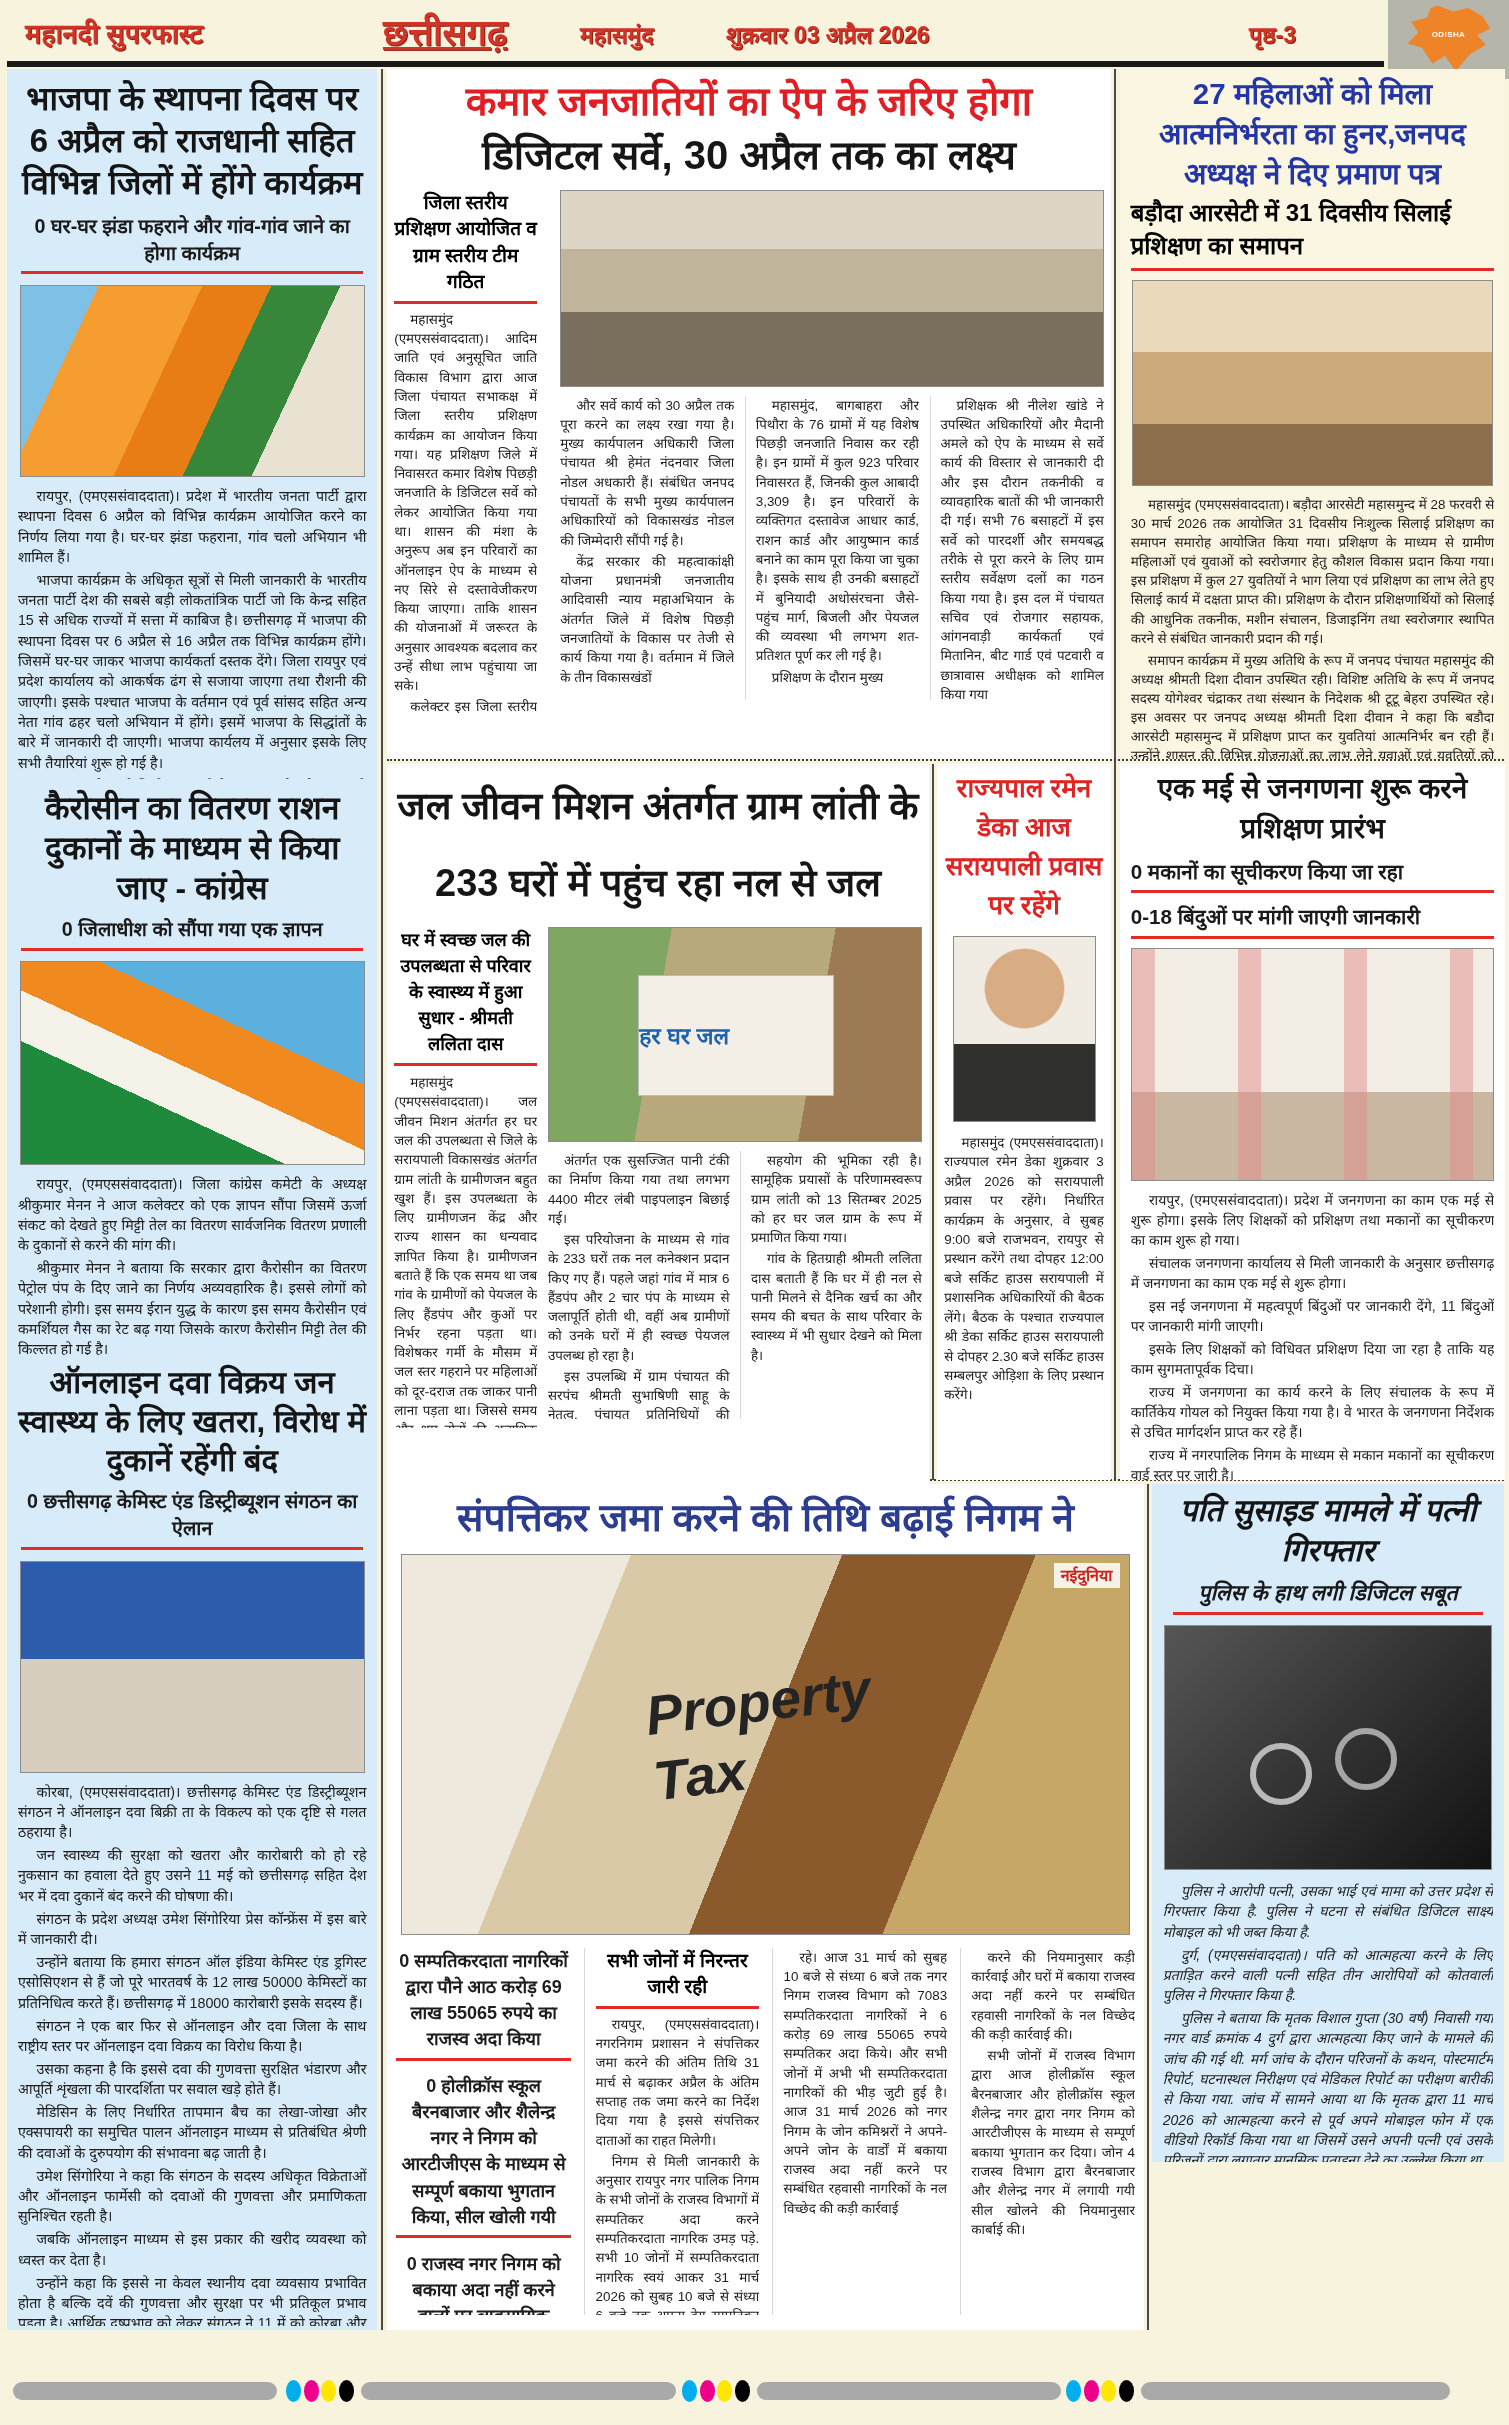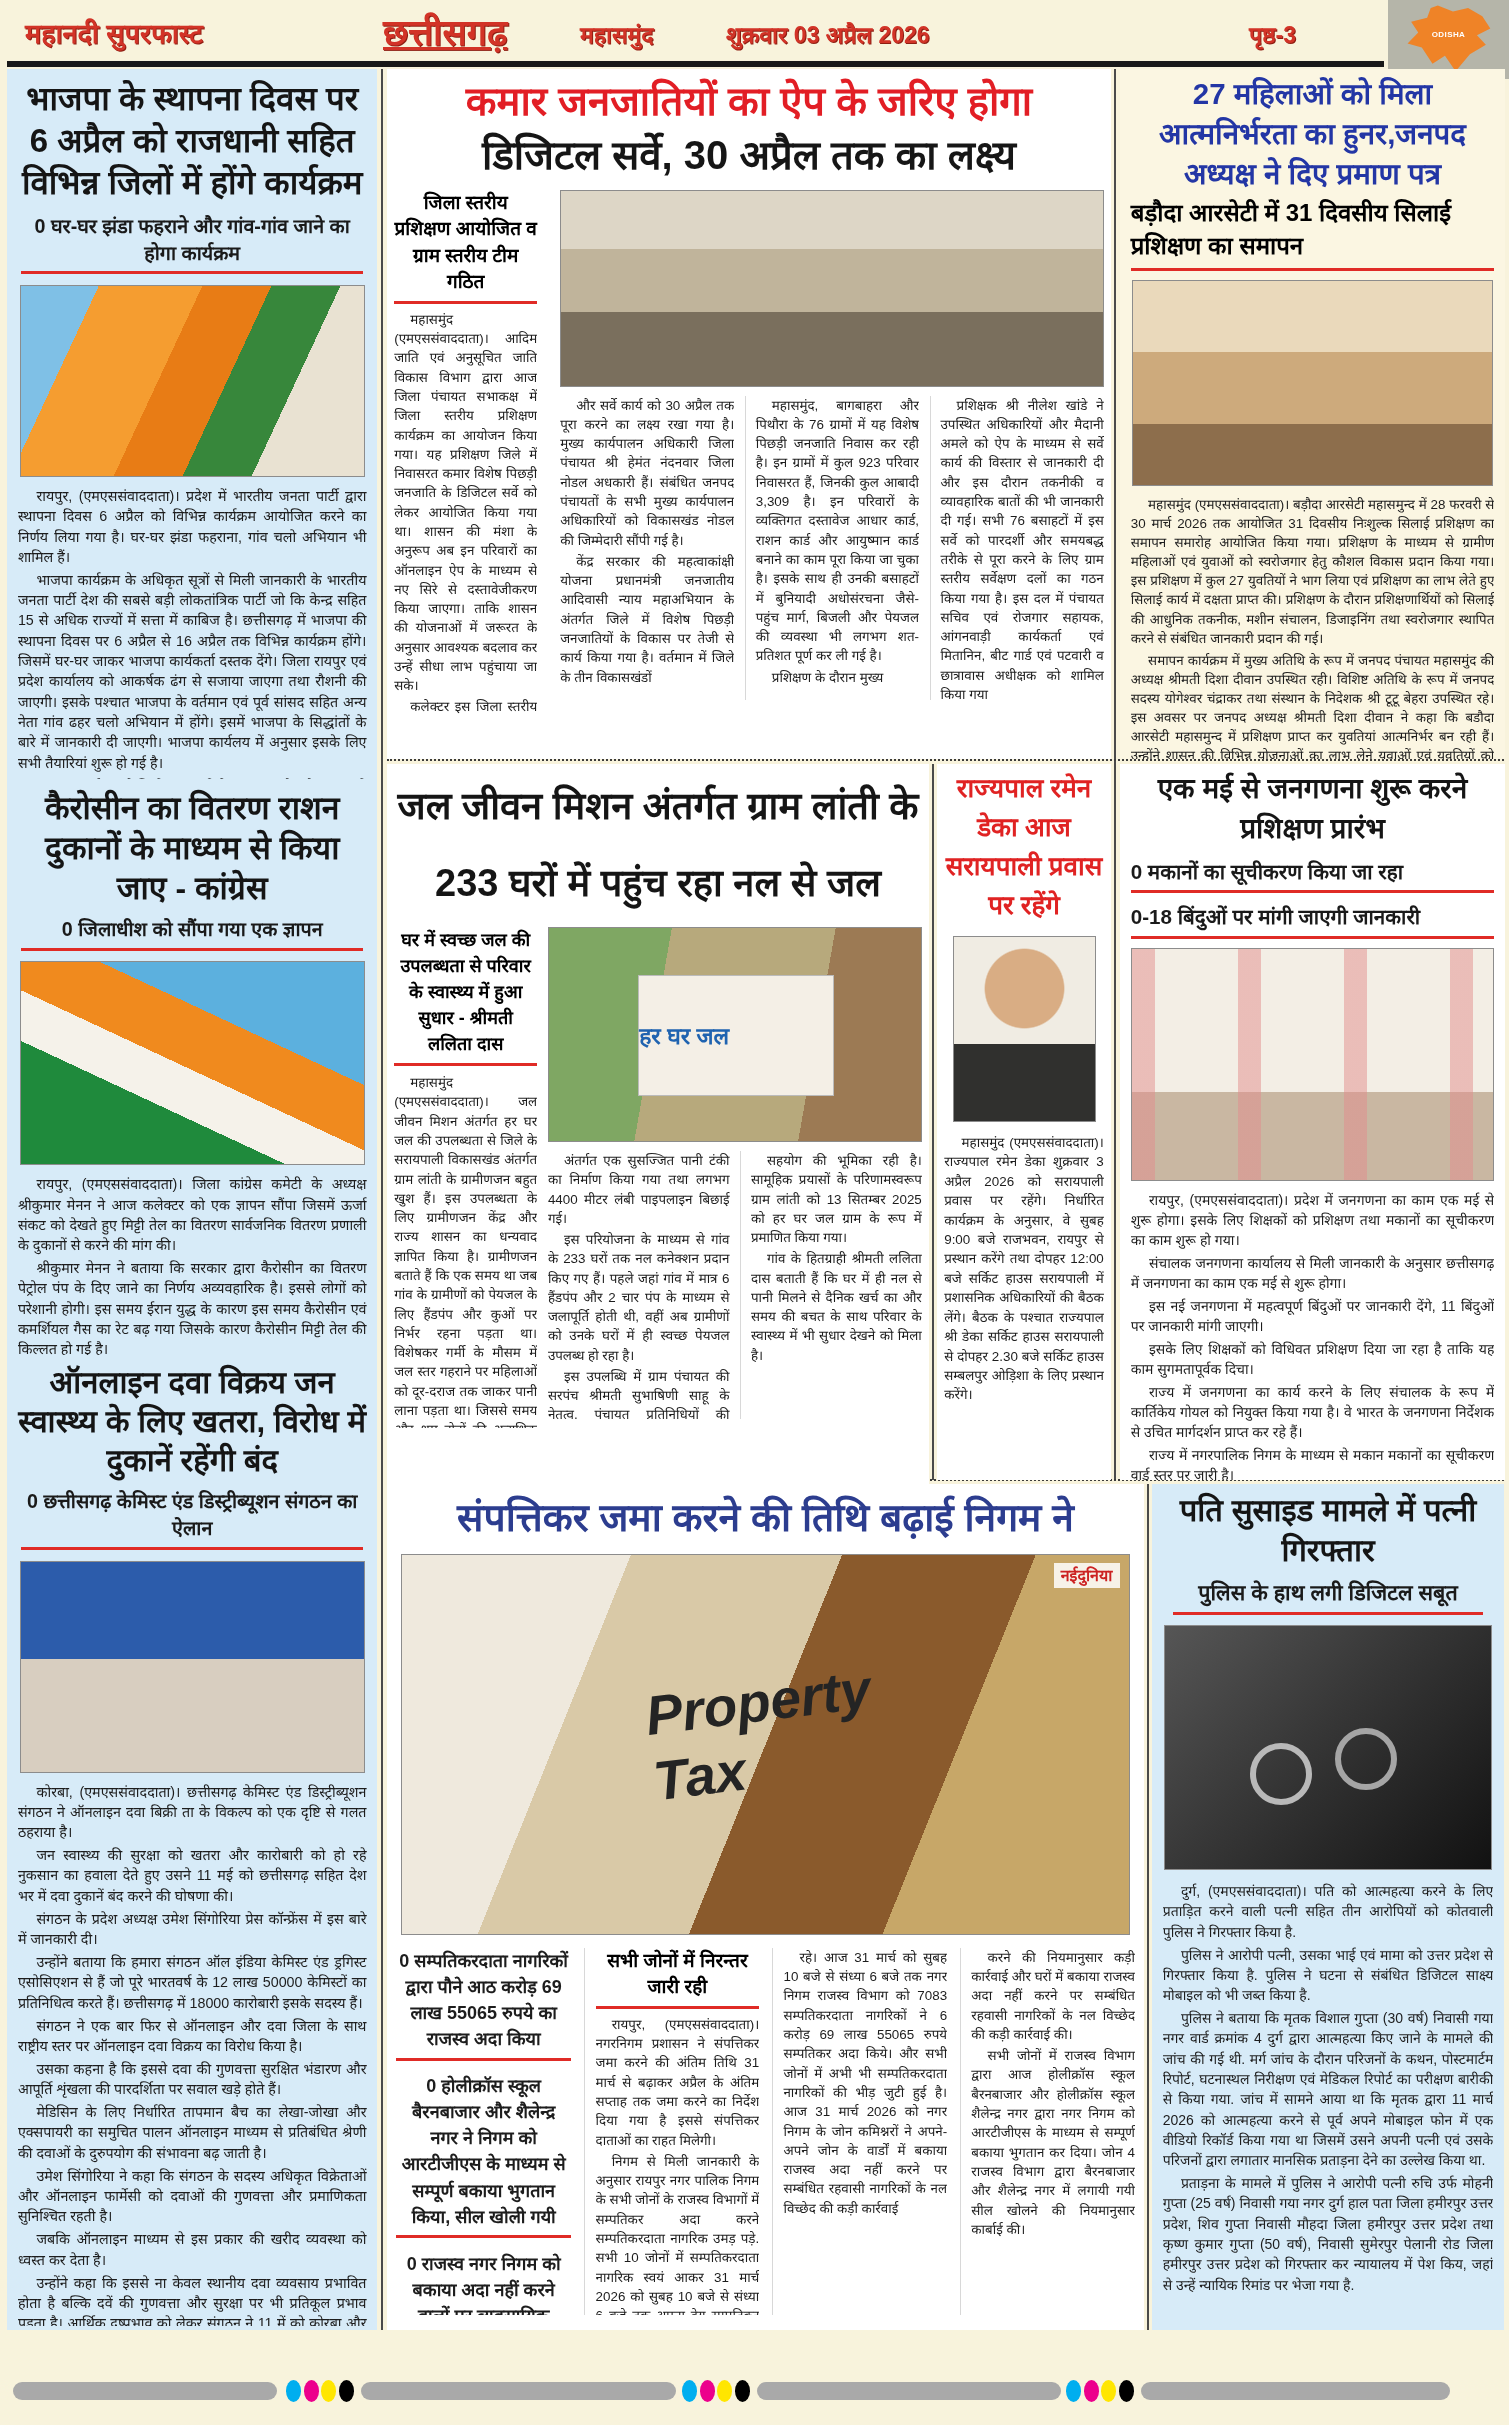--- a/index.html
+++ b/index.html
@@ -105,21 +105,21 @@
   #sampattikar{left:387px;top:1484px;width:757px;height:846px;background:#fff;padding:9px 9px;box-sizing:border-box;overflow:hidden;}
   #sampattikar .hl{font-size:39px;line-height:1.3;color:#2c3d8f;margin-bottom:10.7px;}
   .photo-property{height:379px;margin:0 5.4px 12.5px;background:linear-gradient(112deg,#efe9dd 0 26%,#d9c9a7 26% 50%,#8a5a2c 50% 72%,#c7a768 72%);}
   .prop-text{position:absolute;left:34%;top:30%;transform:rotate(-7deg);font-size:55px;font-weight:700;font-style:italic;color:#242424;white-space:pre-line;line-height:1.2;}
   .watermark{position:absolute;right:9px;top:7.2px;background:rgba(255,255,255,.85);color:#c22;font-weight:800;font-size:16px;padding:1.8px 7.2px;}
   .cols4{display:grid;grid-template-columns:1fr 1fr 1fr 1fr;gap:12.5px;height:367px;overflow:hidden;}
   .cols4>div+div{border-left:0.9px solid #d8d8d8;padding-left:10.7px;}
   .bullhead{font-size:18px;font-weight:700;text-align:center;line-height:1.45;margin:0 0 12.5px;}
 
   
-  #pati{left:1152px;top:1484px;width:352px;height:846px;background:#d7ebf8;padding:7.2px 10.7px;box-sizing:border-box;overflow:hidden;}
+  #pati{left:1152px;top:1484px;width:352px;height:678px;background:#d7ebf8;padding:7.2px 10.7px;box-sizing:border-box;overflow:hidden;font-style:italic;}
   #pati .hl{font-size:31px;line-height:1.3;}
   #pati .kicker{font-size:21.5px;text-align:center;margin:5.4px 10.7px 0;}
   .photo-cuffs{height:243px;margin:10.7px 1.8px;background:linear-gradient(135deg,#565656,#303030 55%,#121212);}
   .ring{position:absolute;border:6.3px solid #b9b9b9;border-radius:50%;width:50px;height:50px;}
   .ring.r1{left:26%;top:48%;}
   .ring.r2{left:52%;top:42%;border-color:#a5a5a5;}
   #pati .body{font-size:14px;line-height:1.45;}
 
   
   .regbar{position:absolute;top:2382px;height:18px;background:#a9a9a9;border-radius:9px;}
@@ -320,22 +320,22 @@
   </div>
 
   <div id="pati" class="abs">
     <h2 class="hl">पति सुसाइड मामले में पत्नी गिरफ्तार</h2>
     <div class="kicker redline">पुलिस के हाथ लगी डिजिटल सबूत</div>
     <div class="photo photo-cuffs">
       <div class="ring r1"></div>
       <div class="ring r2"></div>
     </div>
     <div class="body">
+        <p class="para">पुलिस ने आरोपी पत्नी, उसका भाई एवं मामा को उत्तर प्रदेश से गिरफ्तार किया है. पुलिस ने घटना से संबंधित डिजिटल साक्ष्य मोबाइल को भी जब्त किया है.</p>
         <p class="para">दुर्ग, (एमएससंवाददाता)। पति को आत्महत्या करने के लिए प्रताड़ित करने वाली पत्नी सहित तीन आरोपियों को कोतवाली पुलिस ने गिरफ्तार किया है.</p>
-        <p class="para">पुलिस ने आरोपी पत्नी, उसका भाई एवं मामा को उत्तर प्रदेश से गिरफ्तार किया है. पुलिस ने घटना से संबंधित डिजिटल साक्ष्य मोबाइल को भी जब्त किया है.</p>
         <p class="para">पुलिस ने बताया कि मृतक विशाल गुप्ता (30 वर्ष) निवासी गया नगर वार्ड क्रमांक 4 दुर्ग द्वारा आत्महत्या किए जाने के मामले की जांच की गई थी. मर्ग जांच के दौरान परिजनों के कथन, पोस्टमार्टम रिपोर्ट, घटनास्थल निरीक्षण एवं मेडिकल रिपोर्ट का परीक्षण बारीकी से किया गया. जांच में सामने आया था कि मृतक द्वारा 11 मार्च 2026 को आत्महत्या करने से पूर्व अपने मोबाइल फोन में एक वीडियो रिकॉर्ड किया गया था जिसमें उसने अपनी पत्नी एवं उसके परिजनों द्वारा लगातार मानसिक प्रताड़ना देने का उल्लेख किया था.</p>
         <p class="para">प्रताड़ना के मामले में पुलिस ने आरोपी पत्नी रुचि उर्फ मोहनी गुप्ता (25 वर्ष) निवासी गया नगर दुर्ग हाल पता जिला हमीरपुर उत्तर प्रदेश, शिव गुप्ता निवासी मौहदा जिला हमीरपुर उत्तर प्रदेश तथा कृष्ण कुमार गुप्ता (50 वर्ष), निवासी सुमेरपुर पेलानी रोड जिला हमीरपुर उत्तर प्रदेश को गिरफ्तार कर न्यायालय में पेश किय, जहां से उन्हें न्यायिक रिमांड पर भेजा गया है.</p>
       </div>
   </div>
 
   <div class="regbar" style="left:13.4px;width:264px;"></div>
   <div class="cmyk" style="left:286px;">
     <div class="dot" style="background:#00aeef"></div>
     <div class="dot" style="background:#ec008c"></div>
     <div class="dot" style="background:#ffe600"></div>

